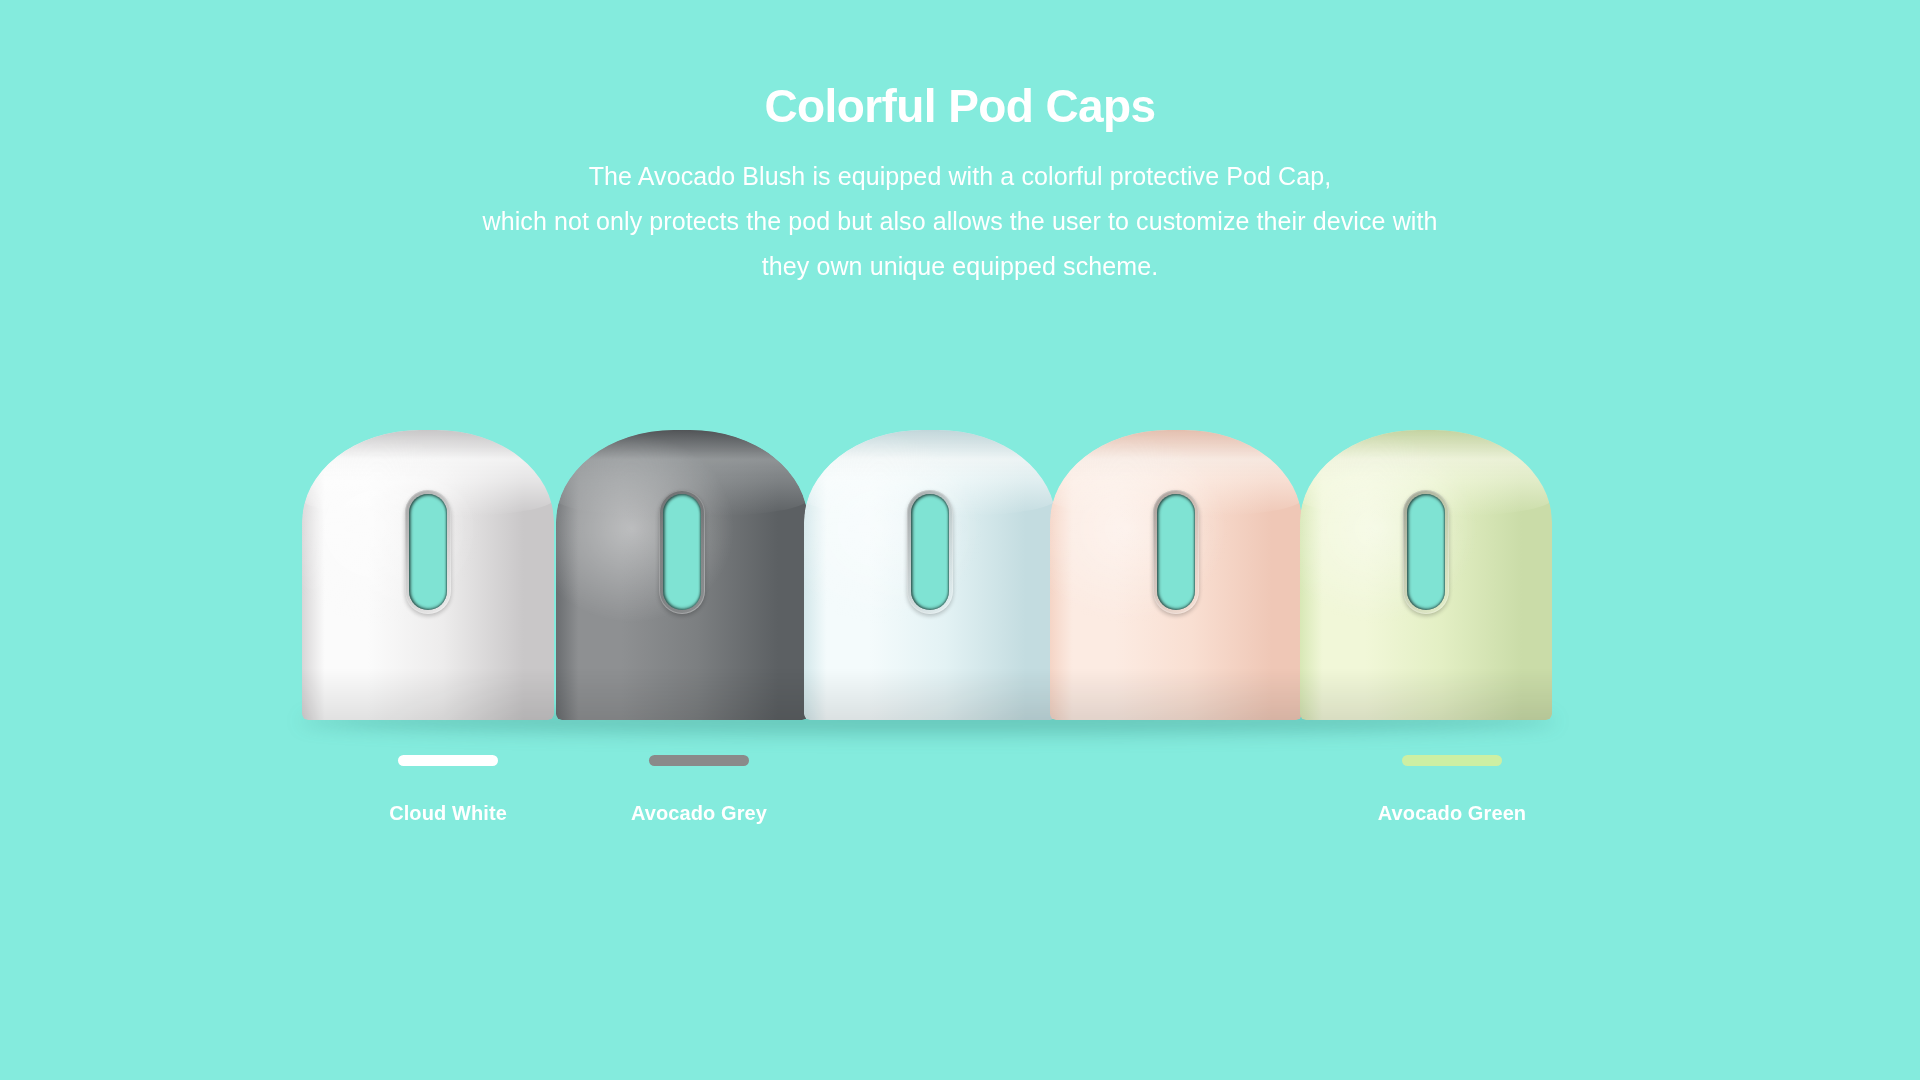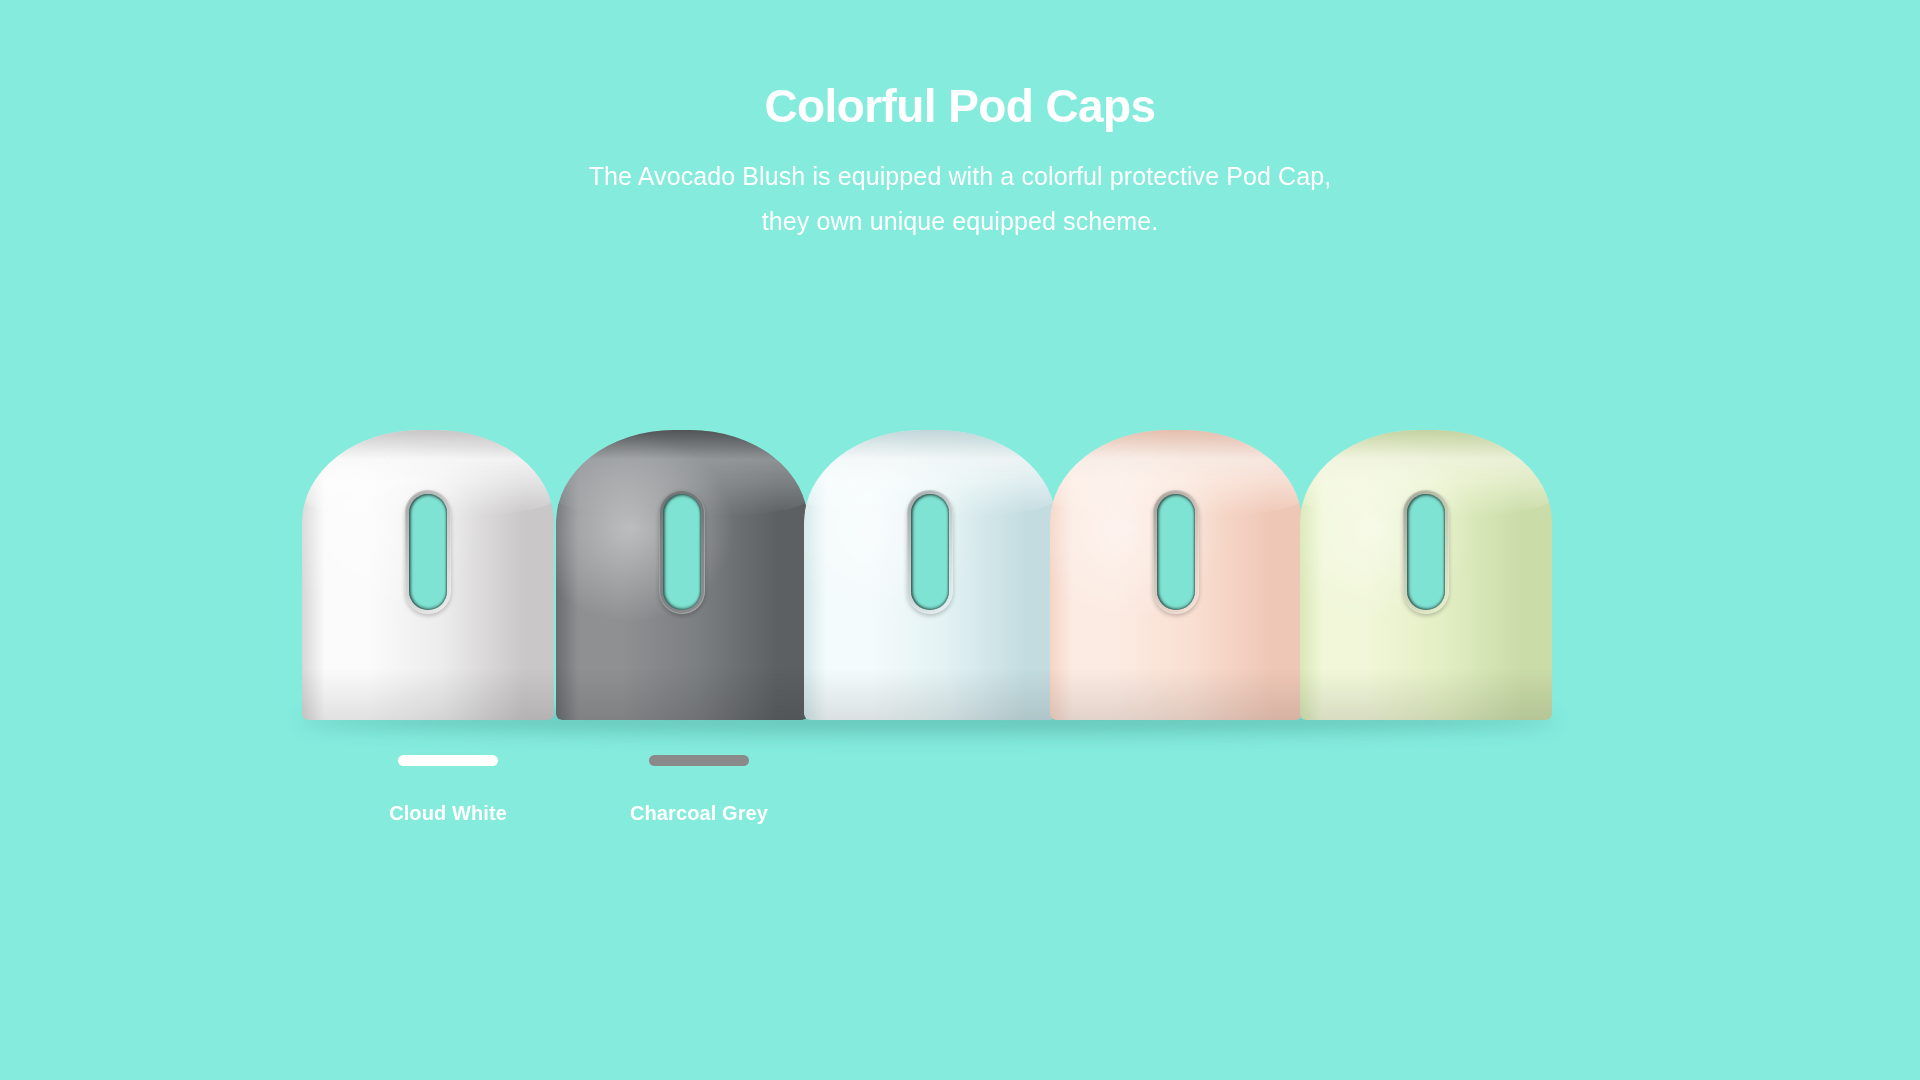--- a/index.html
+++ b/index.html
@@ -176,20 +176,21 @@
     white-space: nowrap;
   }
 </style>
 </head>
 <body>
 
 <div class="header">
   <h1 class="page-title">Colorful Pod Caps</h1>
   <p class="subtitle">
     <span class="subtitle-line">The Avocado Blush is equipped with a colorful protective Pod Cap,</span>
+    <span class="subtitle-line">which not only protects the pod but also allows the user to customize their device with</span>
     <span class="subtitle-line">they own unique equipped scheme.</span>
   </p>
 </div>
 
 <div class="pod-stage" id="pod-stage">
     <div class="pod-shadow" style="left: 300px; width: 1256px;"></div>
     <div class="pod pod-0">
       <div class="pod-body" style="background: linear-gradient(90deg, rgb(216, 214, 215) 0%, rgb(251, 251, 251) 9%, rgb(251, 251, 251) 26%, rgb(237, 236, 236) 56%, rgb(201, 199, 200) 88%, rgb(201, 199, 200) 100%);"></div>
       <div class="pod-top-dome" style="background: linear-gradient(rgb(207, 205, 206) 0%, rgb(255, 255, 255) 34%, rgba(255, 255, 255, 0) 100%); opacity: 0.85;"></div>
       <div class="pod-sheen" style="background: radial-gradient(60% 48% at 30% 34%, rgba(255, 255, 255, 0.42) 0%, rgba(255, 255, 255, 0) 68%), linear-gradient(rgba(0, 0, 0, 0.05) 0%, rgba(0, 0, 0, 0) 18%, rgba(0, 0, 0, 0) 82%, rgba(0, 0, 0, 0.1) 100%);"></div>
@@ -236,15 +237,19 @@
     </div>
   </div>
 
 <div class="legend" id="legend">
     <div class="legend-item legend-0">
       <div class="swatch" style="background: rgb(255, 255, 255);"></div>
       <div class="legend-label">Cloud White</div>
     </div>
     <div class="legend-item legend-1">
       <div class="swatch" style="background: rgb(138, 138, 138);"></div>
-      <div class="legend-label">Charcoal Grey</div>
+      <div class="legend-label">Avocado Grey</div>
+    </div>
+    <div class="legend-item legend-4">
+      <div class="swatch" style="background: rgb(205, 239, 163);"></div>
+      <div class="legend-label">Avocado Green</div>
     </div>
   </div>
 
 </body></html>

